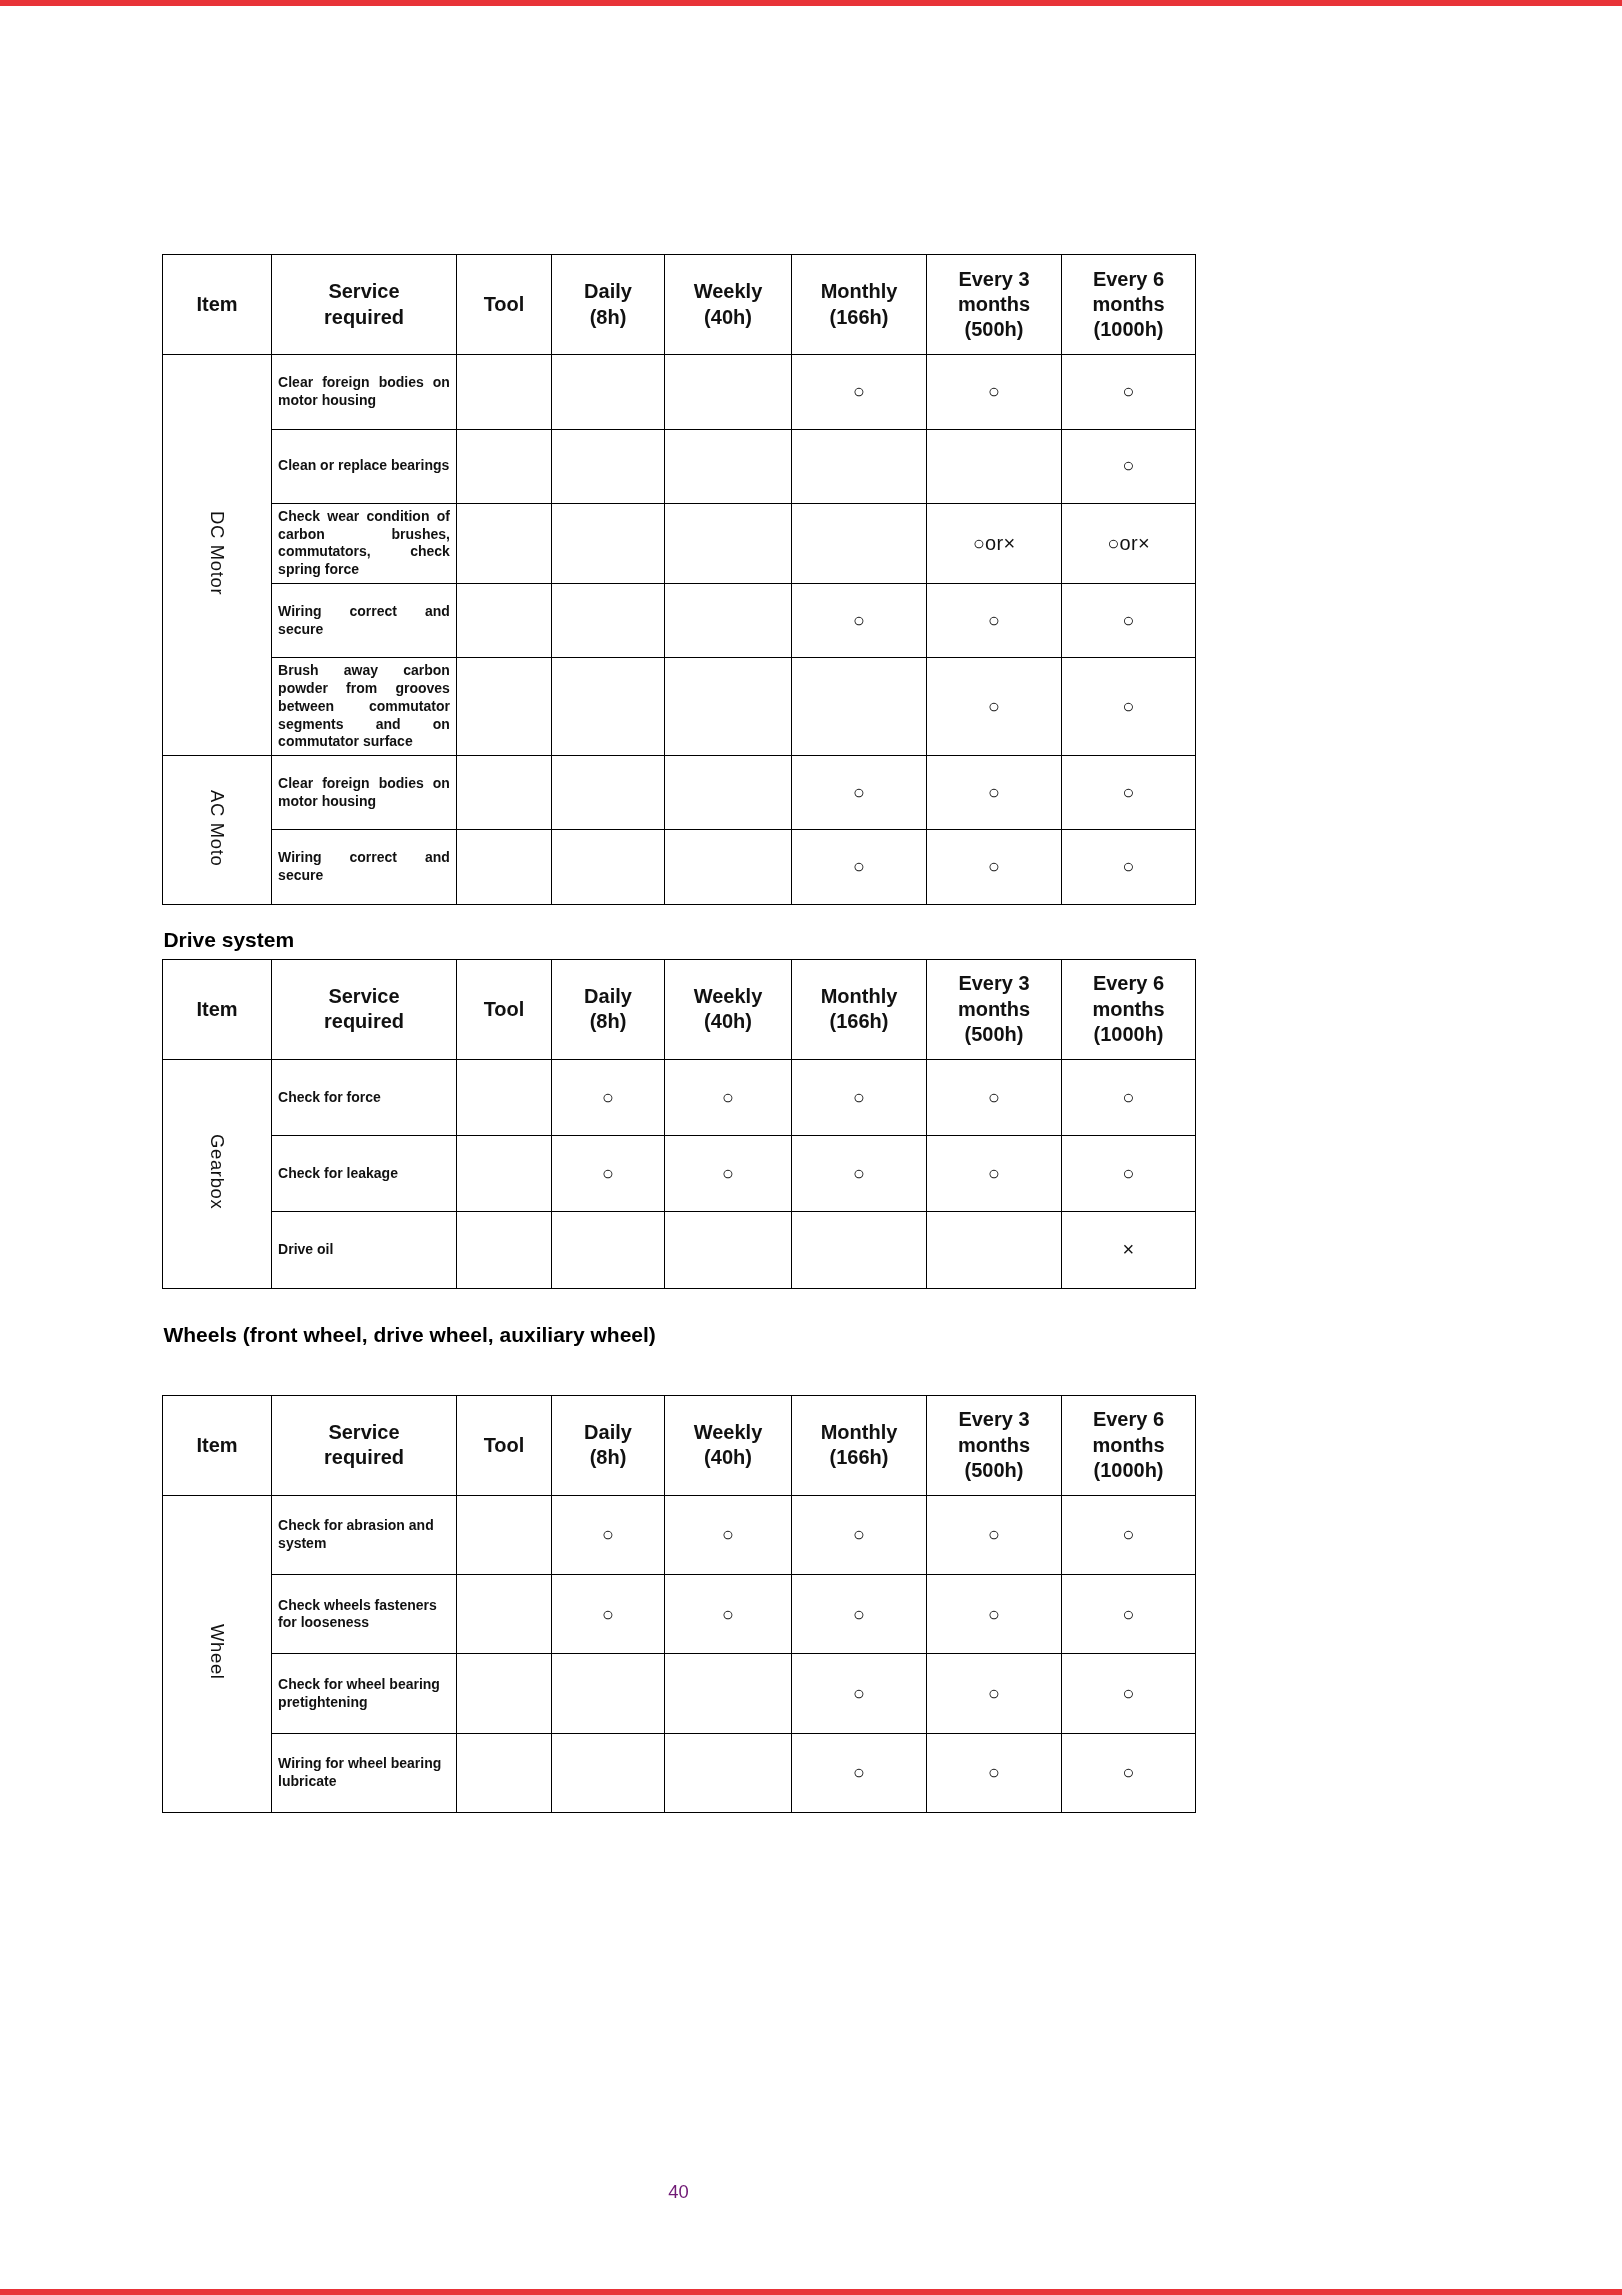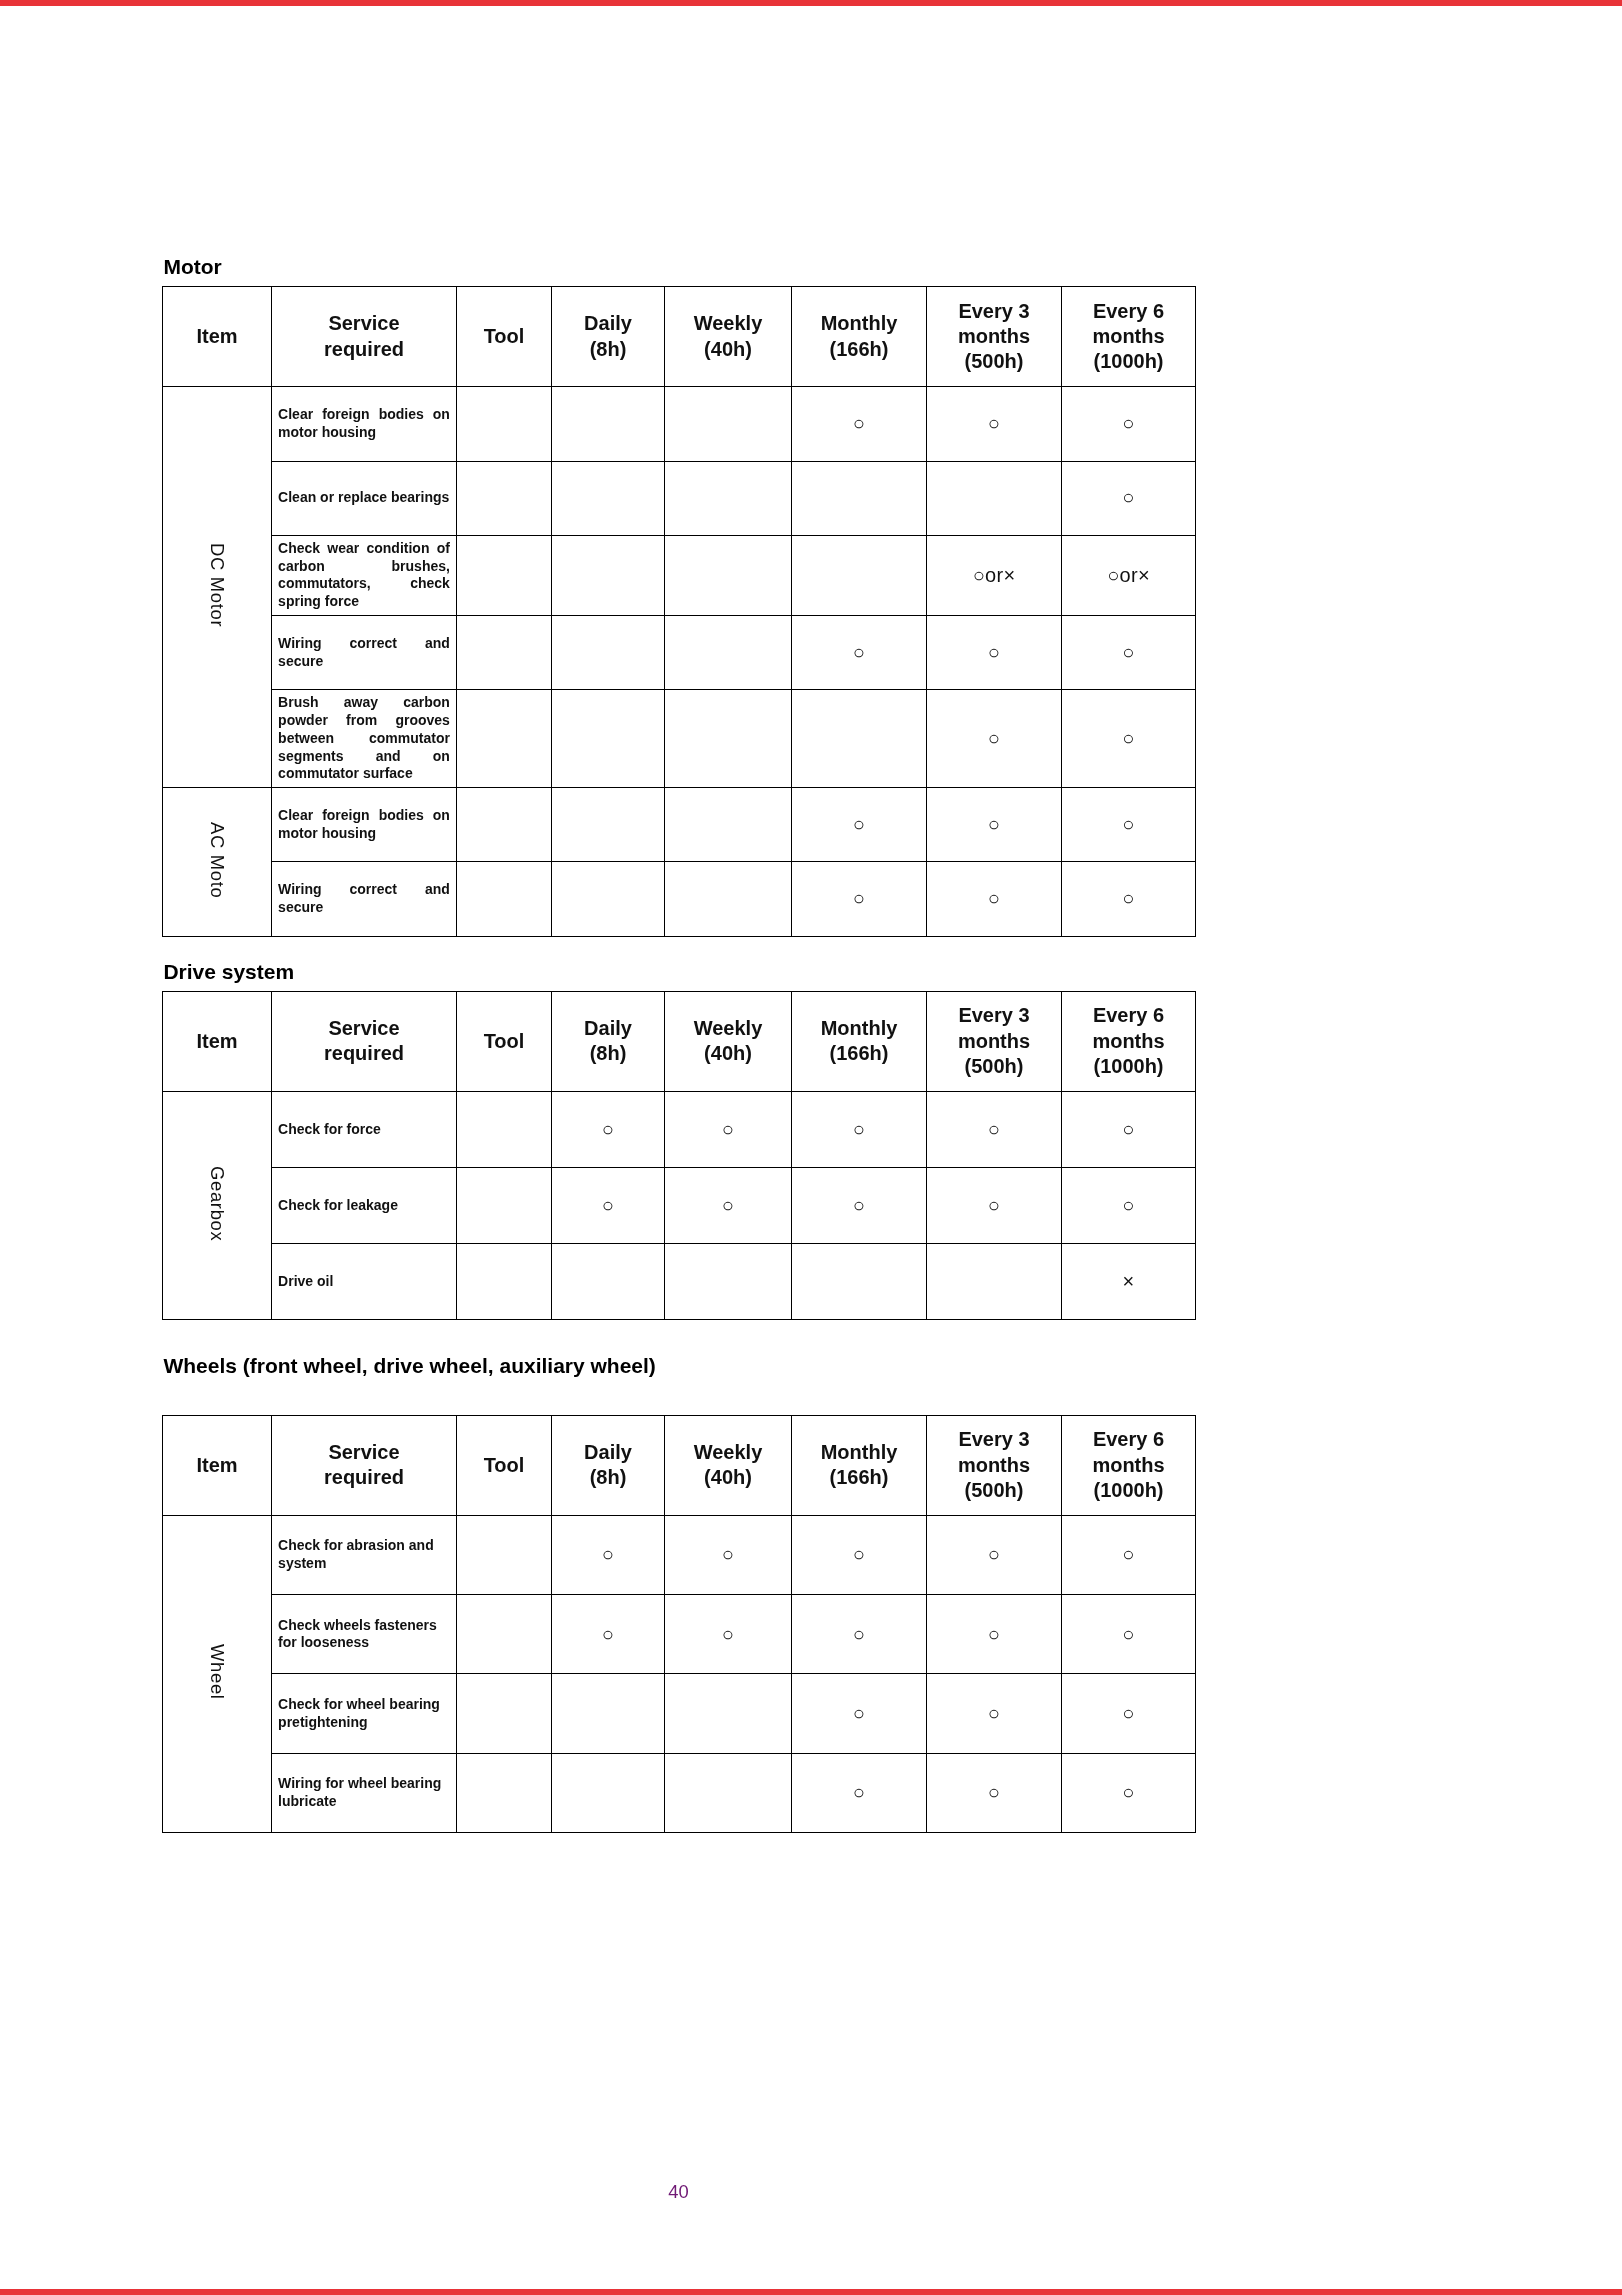--- a/index.html
+++ b/index.html
@@ -31,21 +31,21 @@
 
   .section-title {
     font-size: 21px;
     font-weight: bold;
     color: #000;
     margin: 0 0 6.8px 1.4px;
     line-height: 1.2;
   }
   .sec-motor .section-title { margin-top: 0; }
   .sec-drive-system .section-title { margin-top: 22px; }
-  .sec-wheels .section-title { margin-top: 33px; margin-bottom: 36px; }
+  .sec-wheels .section-title { margin-top: 33px; margin-bottom: 48px; }
 
   table.maint {
     border-collapse: collapse;
     table-layout: fixed;
     width: 1033px;
     background: #fff;
   }
   table.maint th, table.maint td {
     border: 1.4px solid #000;
     padding: 4.1px 6.1px;
@@ -103,21 +103,20 @@
   }
 </style>
 </head>
 <body>
 
 <div class="red-bar top" style="background: rgb(232, 51, 56);"></div>
 
 <div class="content">
   <div id="sections-host">
       <div class="section sec-motor">
-        <div class="section-title">Motor</div>
         <table class="maint">
           <colgroup>
             <col style="width: 109px;">
             <col style="width: 185px;">
             <col style="width: 95px;">
             <col style="width: 113px;">
             <col style="width: 127px;">
             <col style="width: 135px;">
             <col style="width: 135px;">
             <col style="width: 134px;">

